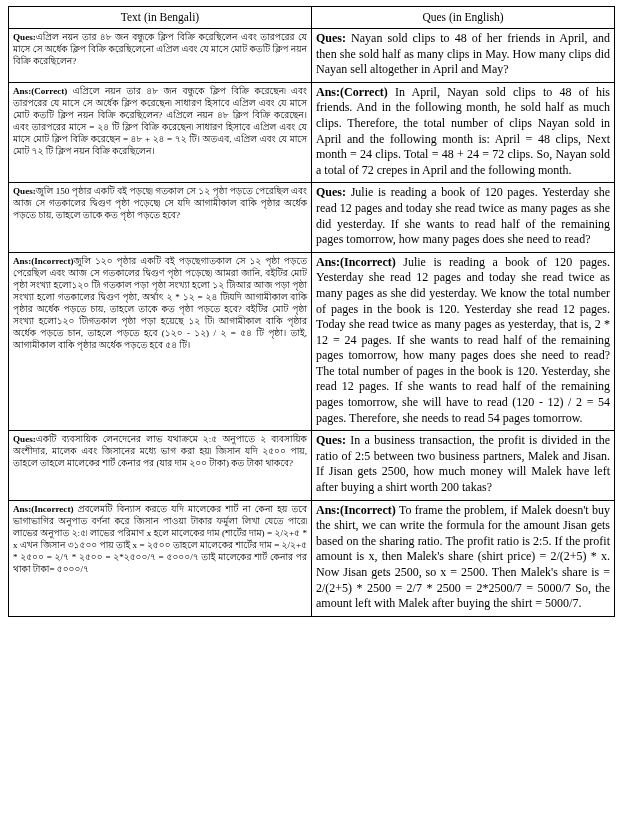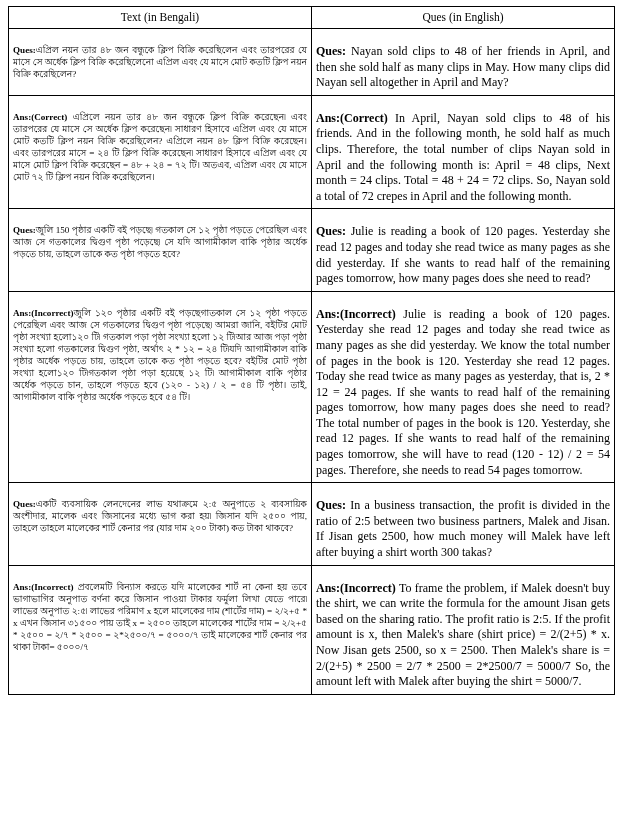--- a/index.html
+++ b/index.html
@@ -20,21 +20,21 @@
   }
   table.qa-table {
     border-collapse: collapse;
     width: 606px;
     table-layout: fixed;
   }
   table.qa-table th,
   table.qa-table td {
     border: 1px solid #000000;
     vertical-align: top;
-    padding: 15px 4px 4px 4px;
+    padding: 2px 4px 4px 4px;
   }
   table.qa-table th {
     text-align: center;
     font-weight: normal;
     font-size: 11.5px;
     padding: 4px 4px 5px 4px;
   }
   col.col-bn { width: 303px; }
   col.col-en { width: 303px; }
 
@@ -111,21 +111,21 @@
         <td class="cell-en">
           <p class="para"><span class="label">Ans:(Incorrect)</span> <span>Julie is reading a book of 120 pages. Yesterday she read 12 pages and today she read twice as many pages as she did yesterday. We know the total number of pages in the book is 120. Yesterday she read 12 pages. Today she read twice as many pages as yesterday, that is, 2 * 12 = 24 pages. If she wants to read half of the remaining pages tomorrow, how many pages does she need to read? The total number of pages in the book is 120. Yesterday, she read 12 pages. If she wants to read half of the remaining pages tomorrow, she will have to read (120 - 12) / 2 = 54 pages. Therefore, she needs to read 54 pages tomorrow.</span></p>
         </td>
       </tr>
 
       <tr>
         <td class="cell-bn">
           <p class="para"><span class="label">Ques:</span><span>একটি ব্যবসায়িক লেনদেনের লাভ যথাক্রমে ২:৫ অনুপাতে ২ ব্যবসায়িক অংশীদার, মালেক এবং জিসানের মধ্যে ভাগ করা হয়৷ জিসান যদি ২৫০০ পায়, তাহলে তাহলে মালেকের শার্ট কেনার পর (যার দাম ২০০ টাকা) কত টাকা থাকবে?</span></p>
         </td>
         <td class="cell-en">
-          <p class="para"><span class="label">Ques:</span> <span>In a business transaction, the profit is divided in the ratio of 2:5 between two business partners, Malek and Jisan. If Jisan gets 2500, how much money will Malek have left after buying a shirt worth 300 takas?</span></p>
+          <p class="para"><span class="label">Ques:</span> <span>In a business transaction, the profit is divided in the ratio of 2:5 between two business partners, Malek and Jisan. If Jisan gets 2500, how much money will Malek have left after buying a shirt worth 200 takas?</span></p>
         </td>
       </tr>
 
       <tr>
         <td class="cell-bn">
           <p class="para"><span class="label">Ans:(Incorrect)</span> <span>প্রবলেমটি বিন্যাস করতে যদি মালেকের শার্ট না কেনা হয় তবে ভাগাভাগির অনুপাত বর্ণনা করে জিসান পাওয়া টাকার ফর্মুলা লিখা যেতে পারে৷ লাভের অনুপাত ২:৫৷ লাভের পরিমাণ x হলে মালেকের দাম (শার্টের দাম) = ২/২+৫ * x এখন জিসান ৩১৫০০ পায় তাই x = ২৫০০ তাহলে মালেকের শার্টের দাম = ২/২+৫ * ২৫০০ = ২/৭ * ২৫০০ = ২*২৫০০/৭ = ৫০০০/৭ তাই মালেকের শার্ট কেনার পর থাকা টাকা= ৫০০০/৭</span></p>
         </td>
         <td class="cell-en">
           <p class="para"><span class="label">Ans:(Incorrect)</span> <span>To frame the problem, if Malek doesn't buy the shirt, we can write the formula for the amount Jisan gets based on the sharing ratio. The profit ratio is 2:5. If the profit amount is x, then Malek's share (shirt price) = 2/(2+5) * x. Now Jisan gets 2500, so x = 2500. Then Malek's share is = 2/(2+5) * 2500 = 2/7 * 2500 = 2*2500/7 = 5000/7 So, the amount left with Malek after buying the shirt = 5000/7.</span></p>
         </td>

